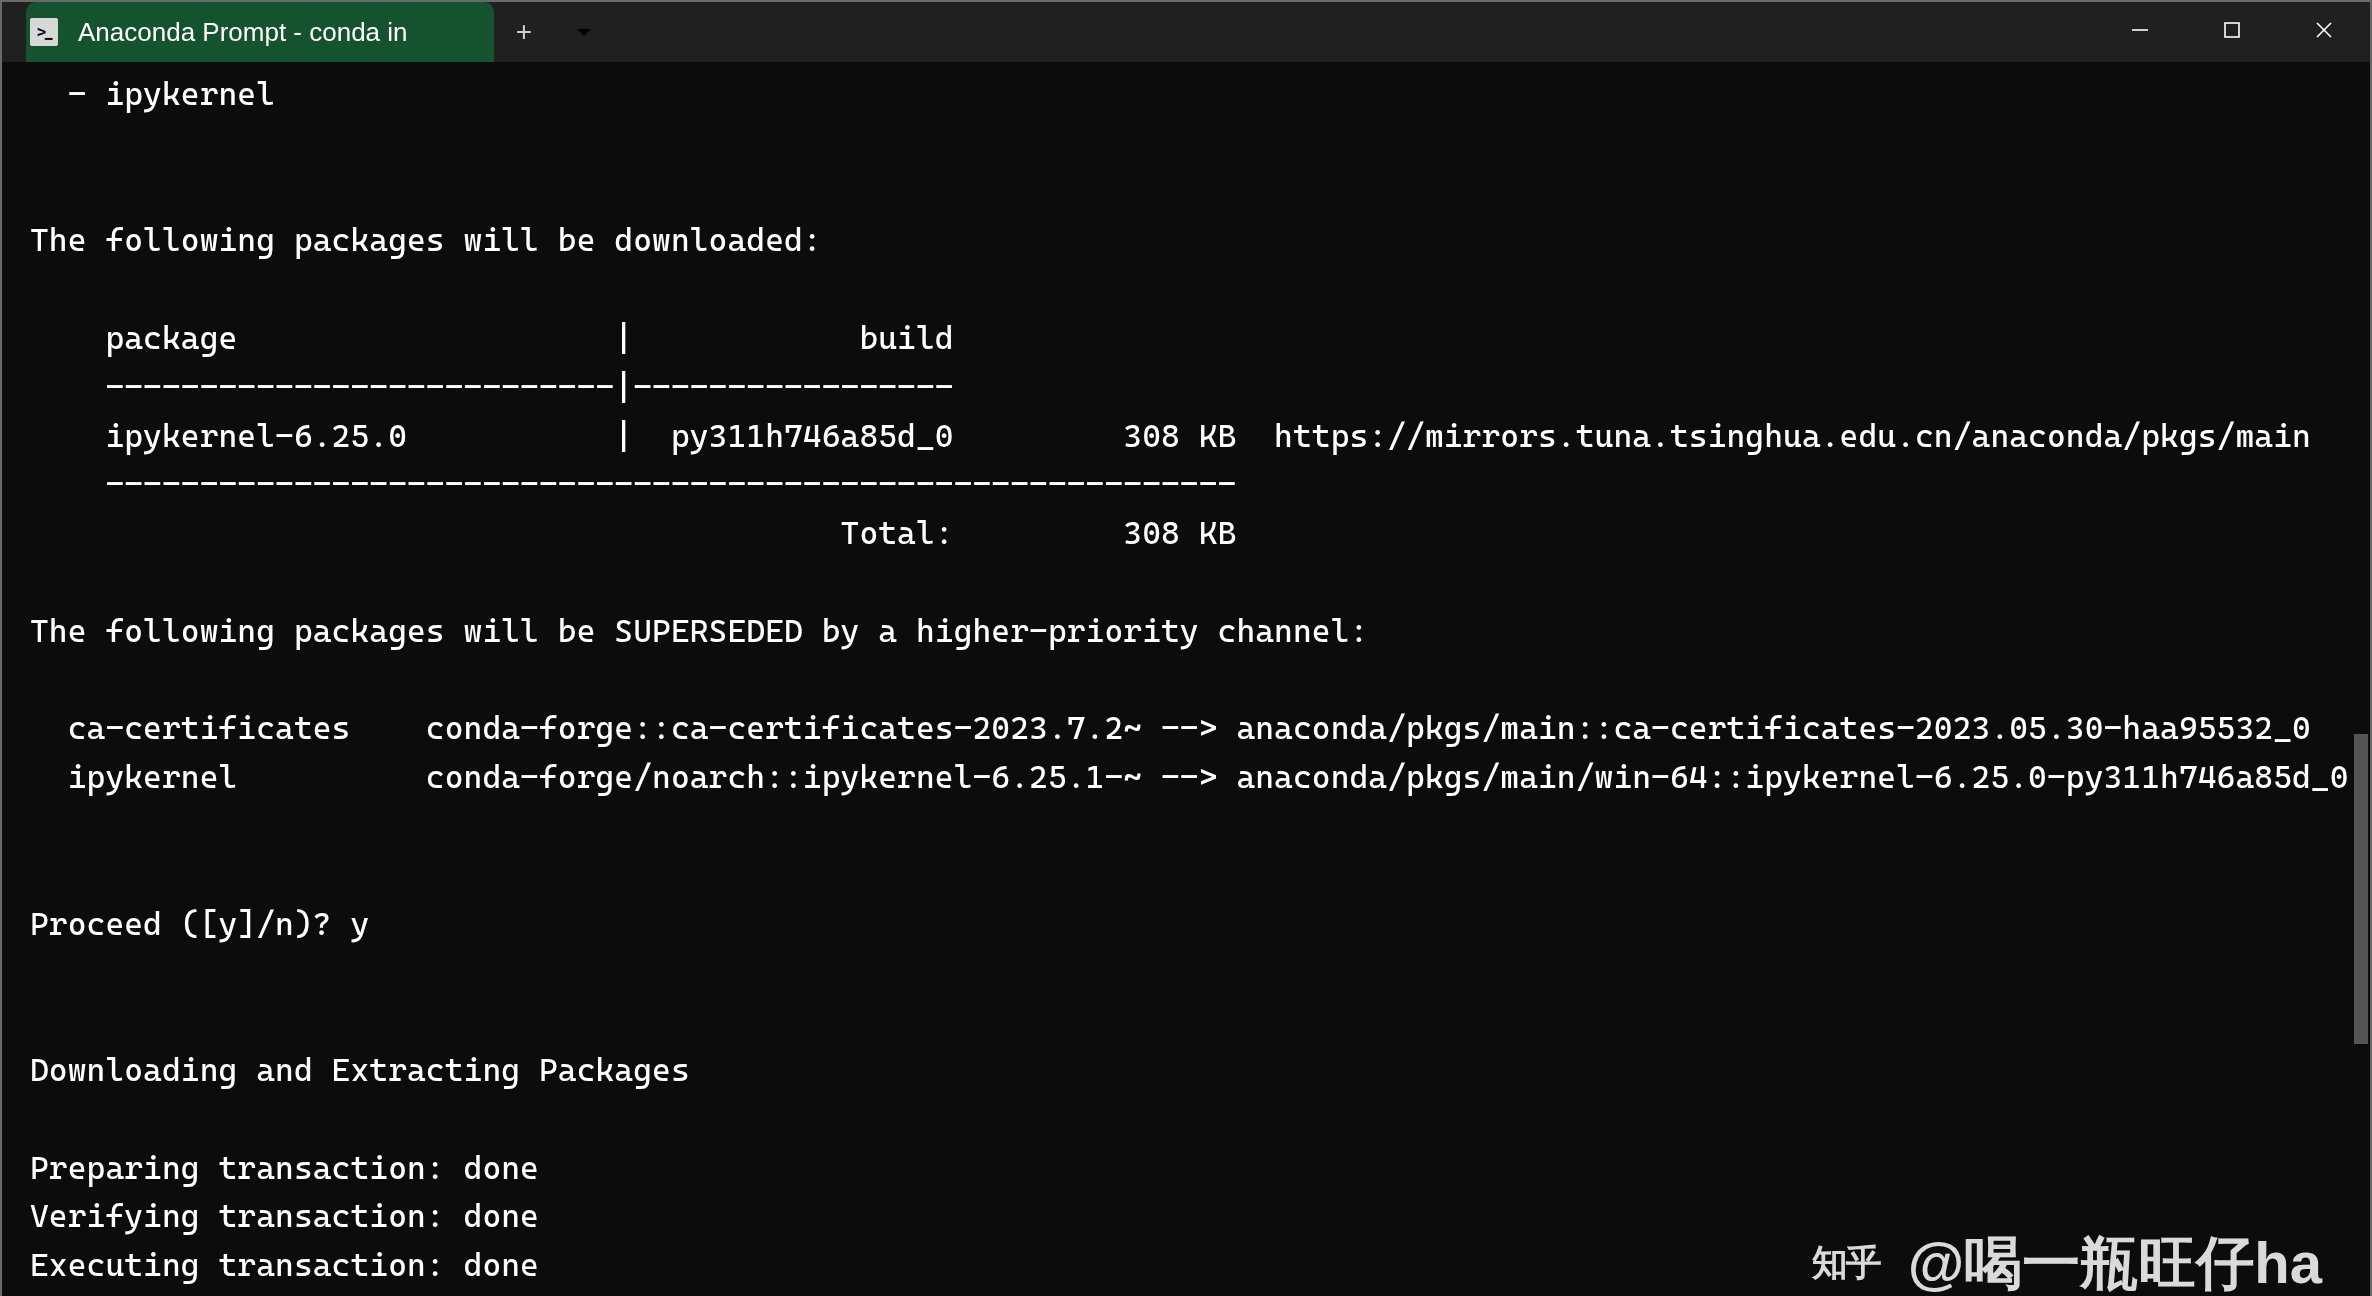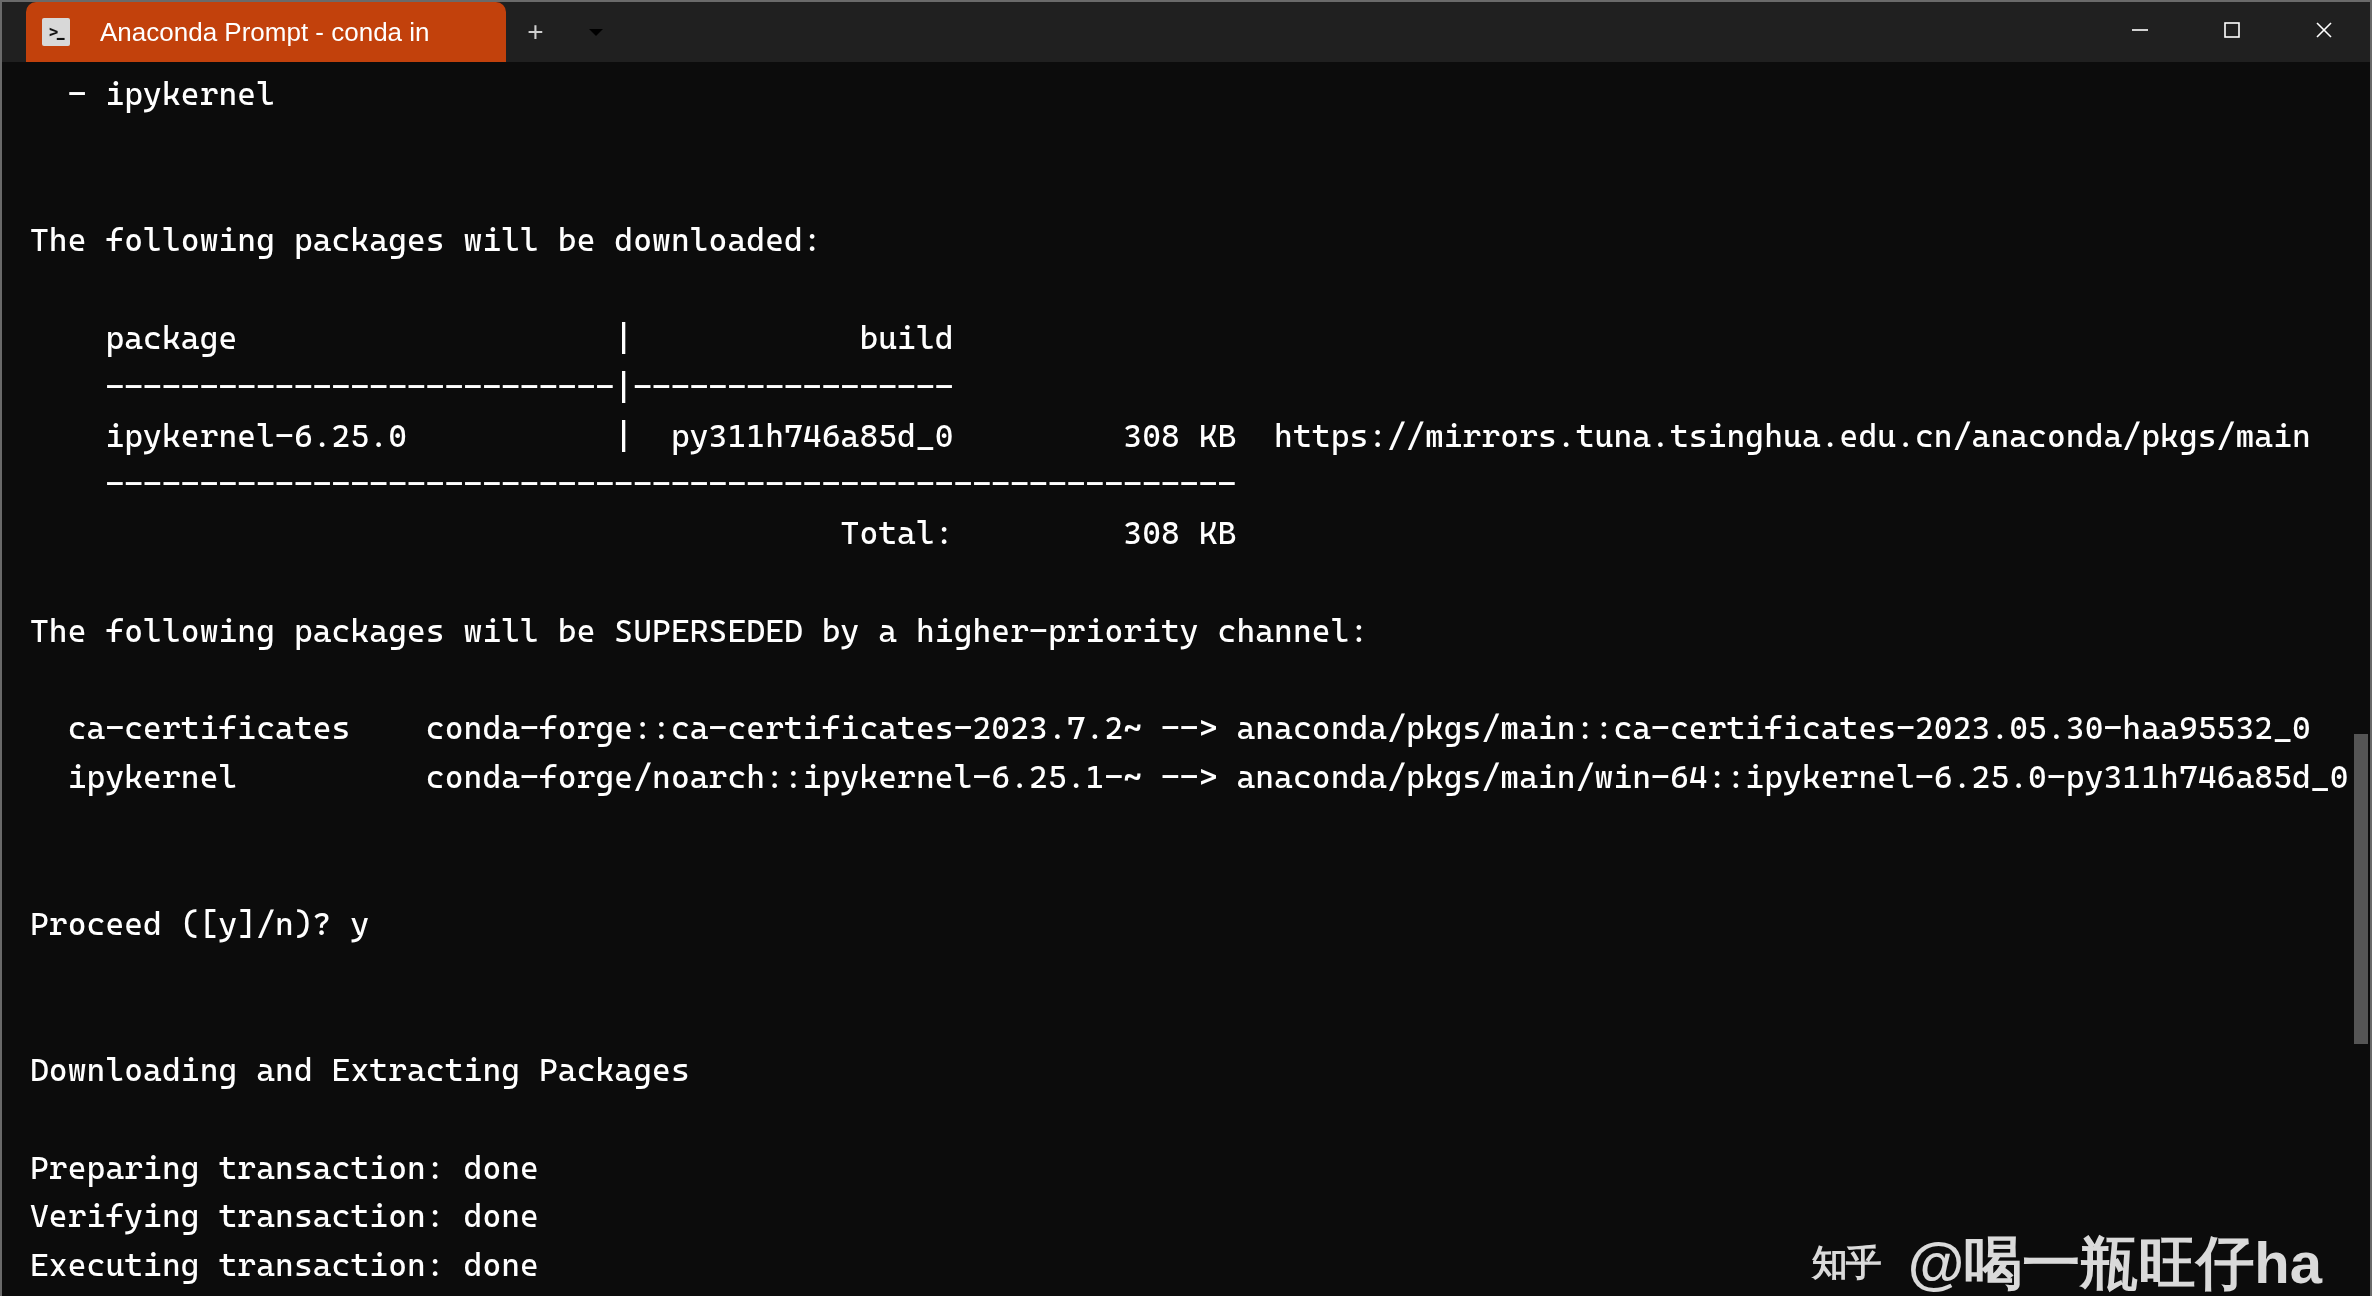--- a/index.html
+++ b/index.html
@@ -26,28 +26,28 @@
     align-items: flex-end;
     position: relative;
   }
   .tab-strip {
     display: flex;
     align-items: flex-end;
     padding-left: 24px;
     height: 100%;
   }
   .tab {
-    background: #c2410c;
+    background: #14532d;
     height: 60px;
     border-top-left-radius: 10px;
     border-top-right-radius: 10px;
     display: flex;
     align-items: center;
-    padding: 0 18px 0 16px;
-    gap: 30px;
+    padding: 0 18px 0 4px;
+    gap: 20px;
     position: relative;
     min-width: 468px;
   }
   .tab .tab-icon {
     width: 28px;
     height: 28px;
     background: #d8d8d8;
     border-radius: 2px;
     display:flex;
     align-items:center;

